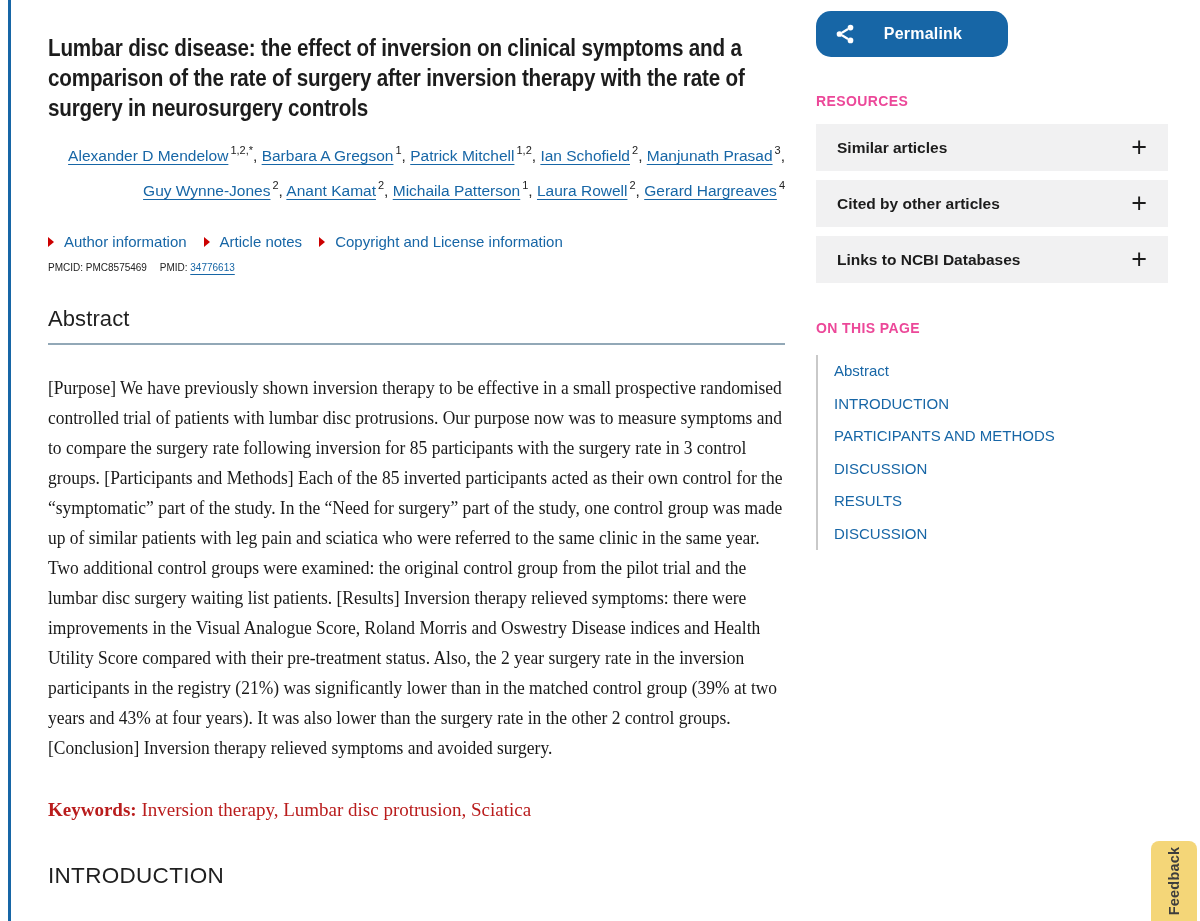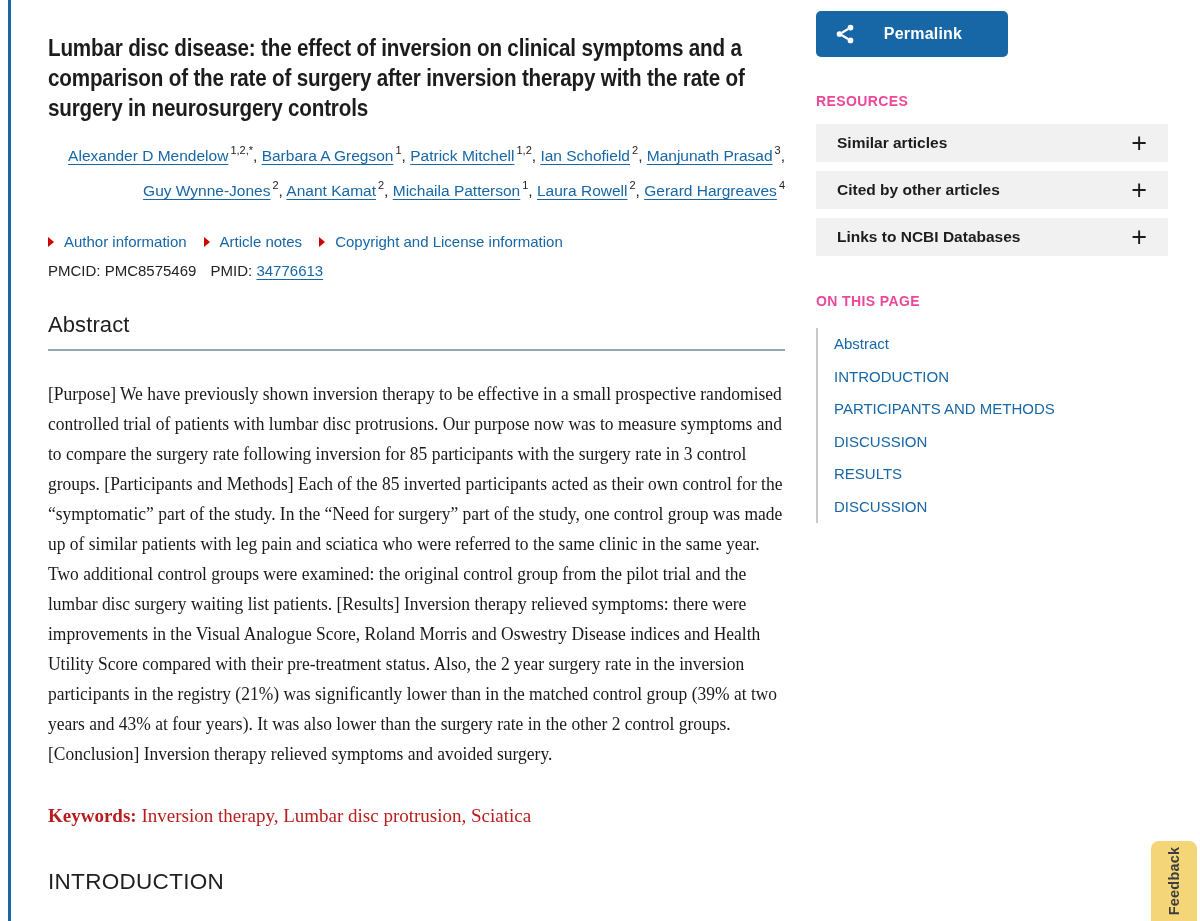--- a/index.html
+++ b/index.html
@@ -28,21 +28,21 @@
   p.authors sup { font-size: 11px; color: #222; margin-left: 2px; position: relative; top: -1px; }
   .author-sep { color: #222; }
 
   .info-links { margin-top: 27px; display: flex; gap: 17px; align-items: center; }
   .info-link { display: flex; align-items: center; gap: 10px; font-size: 15px; color: #1766a6; text-decoration: none; cursor: pointer; }
   .tri-marker {
     width: 0; height: 0; display: inline-block;
     border-left: 6px solid #cc0000; border-top: 5px solid transparent; border-bottom: 5px solid transparent;
   }
 
-  .ids-row { margin-top: 12px; font-size: 15px; color: #222; }
+  .ids-row { margin-top: 12px; font-size: 10px; color: #222; }
   .ids-row .pmid-label { margin-left: 10px; }
   a.pmid-link { color: #1766a6; text-decoration: underline; text-underline-offset: 3px; cursor: pointer; }
 
   h2.section-heading { margin-top: 33px; font-size: 22px; font-weight: 400; color: #1f1f1f; letter-spacing: 0.1px; }
   hr.section-rule { margin-top: 11px; border: none; border-top: 2px solid #92a8b7; width: 100%; }
 
   .serif { font-family: Liberation Serif, serif; }
   p.abstract-body { margin-top: 28px; font-size: 19px; line-height: 30px; color: #191919; }
   p.abstract-body .condense-serif {
     display: block; width: 801px; transform: scaleX(0.92); transform-origin: 0 0;
@@ -50,32 +50,32 @@
 
   p.keywords { margin-top: 32px; font-size: 19px; line-height: 30px; color: #b91c1c; }
   p.keywords b { font-weight: 700; }
 
   h2.intro-heading { margin-top: 38px; font-size: 22.5px; font-weight: 400; color: #1f1f1f; letter-spacing: 0.3px; }
 
   
   .sidebar { position: absolute; left: 816px; top: 0; width: 352px; }
 
   button.permalink-btn {
-    margin-top: 11px; width: 192px; height: 46px; border: none; border-radius: 5px;
+    margin-top: 11px; width: 192px; height: 46px; border: none; border-radius: 15px;
     background: #1766a6; color: #ffffff; display: flex; align-items: center;
     padding: 8px 18px; cursor: pointer; font-family: "Liberation Sans", sans-serif;
   }
   button.permalink-btn .share-ic { flex: 0 0 auto; display: inline-flex; }
   button.permalink-btn .lbl { flex: 1; text-align: center; font-size: 16px; font-weight: 700; letter-spacing: 0.2px; }
 
   .side-heading { margin-top: 36px; font-size: 14px; font-weight: 700; color: #ec4899; letter-spacing: 0.4px; }
 
   .accordion-list { margin-top: 15px; }
   .accordion-item {
-    height: 38px; background: #f1f1f2; margin-bottom: 9px;
+    height: 47px; background: #f1f1f2; margin-bottom: 9px;
     display: flex; align-items: center; justify-content: space-between;
     padding: 0 21px; cursor: pointer;
   }
   .accordion-item .acc-label { font-size: 15.5px; font-weight: 700; color: #1c1c1c; }
   .accordion-item .plus { font-size: 27px; font-weight: 400; color: #1c1c1c; line-height: 1; }
 
   .otp-heading { margin-top: 37px; }
   nav.toc { margin-top: 19px; border-left: 2px solid #c9c9c9; padding-left: 16px; }
   nav.toc a {
     display: block; line-height: 32.5px; font-size: 15px; color: #1766a6;

